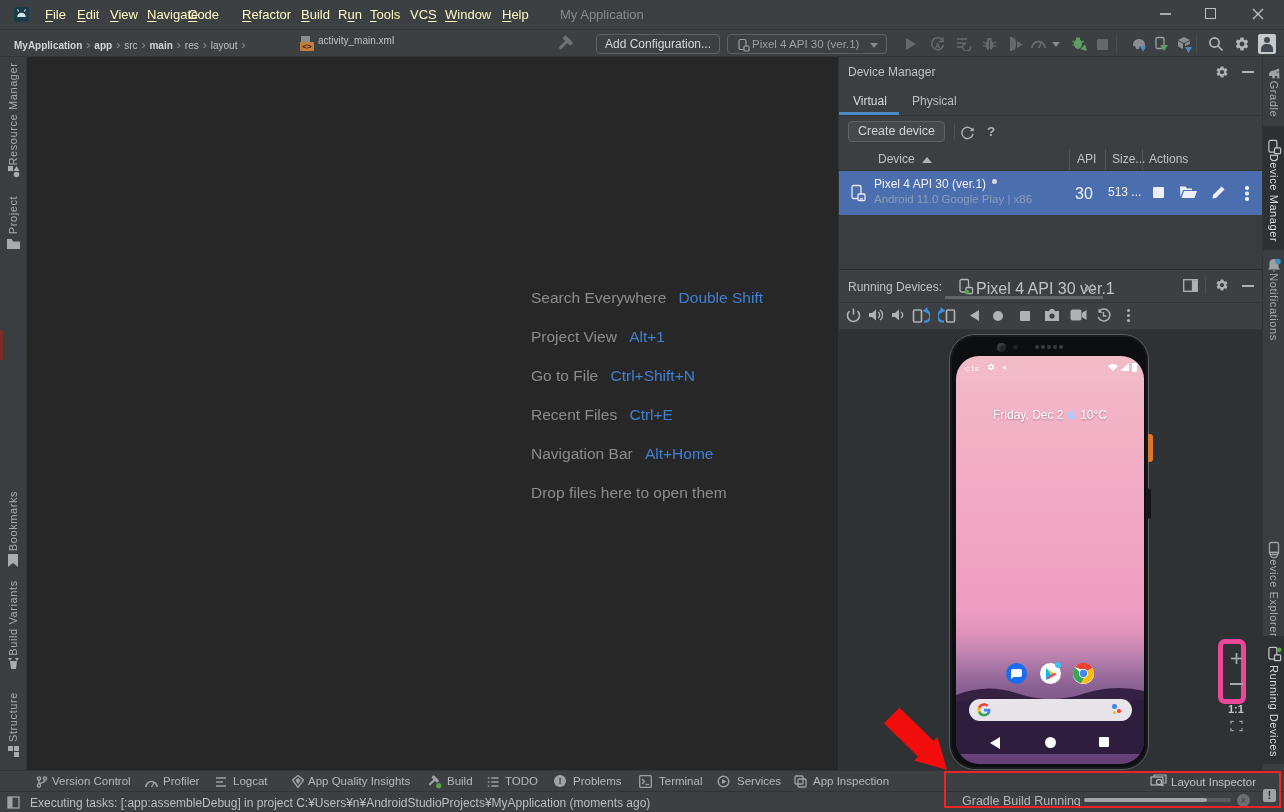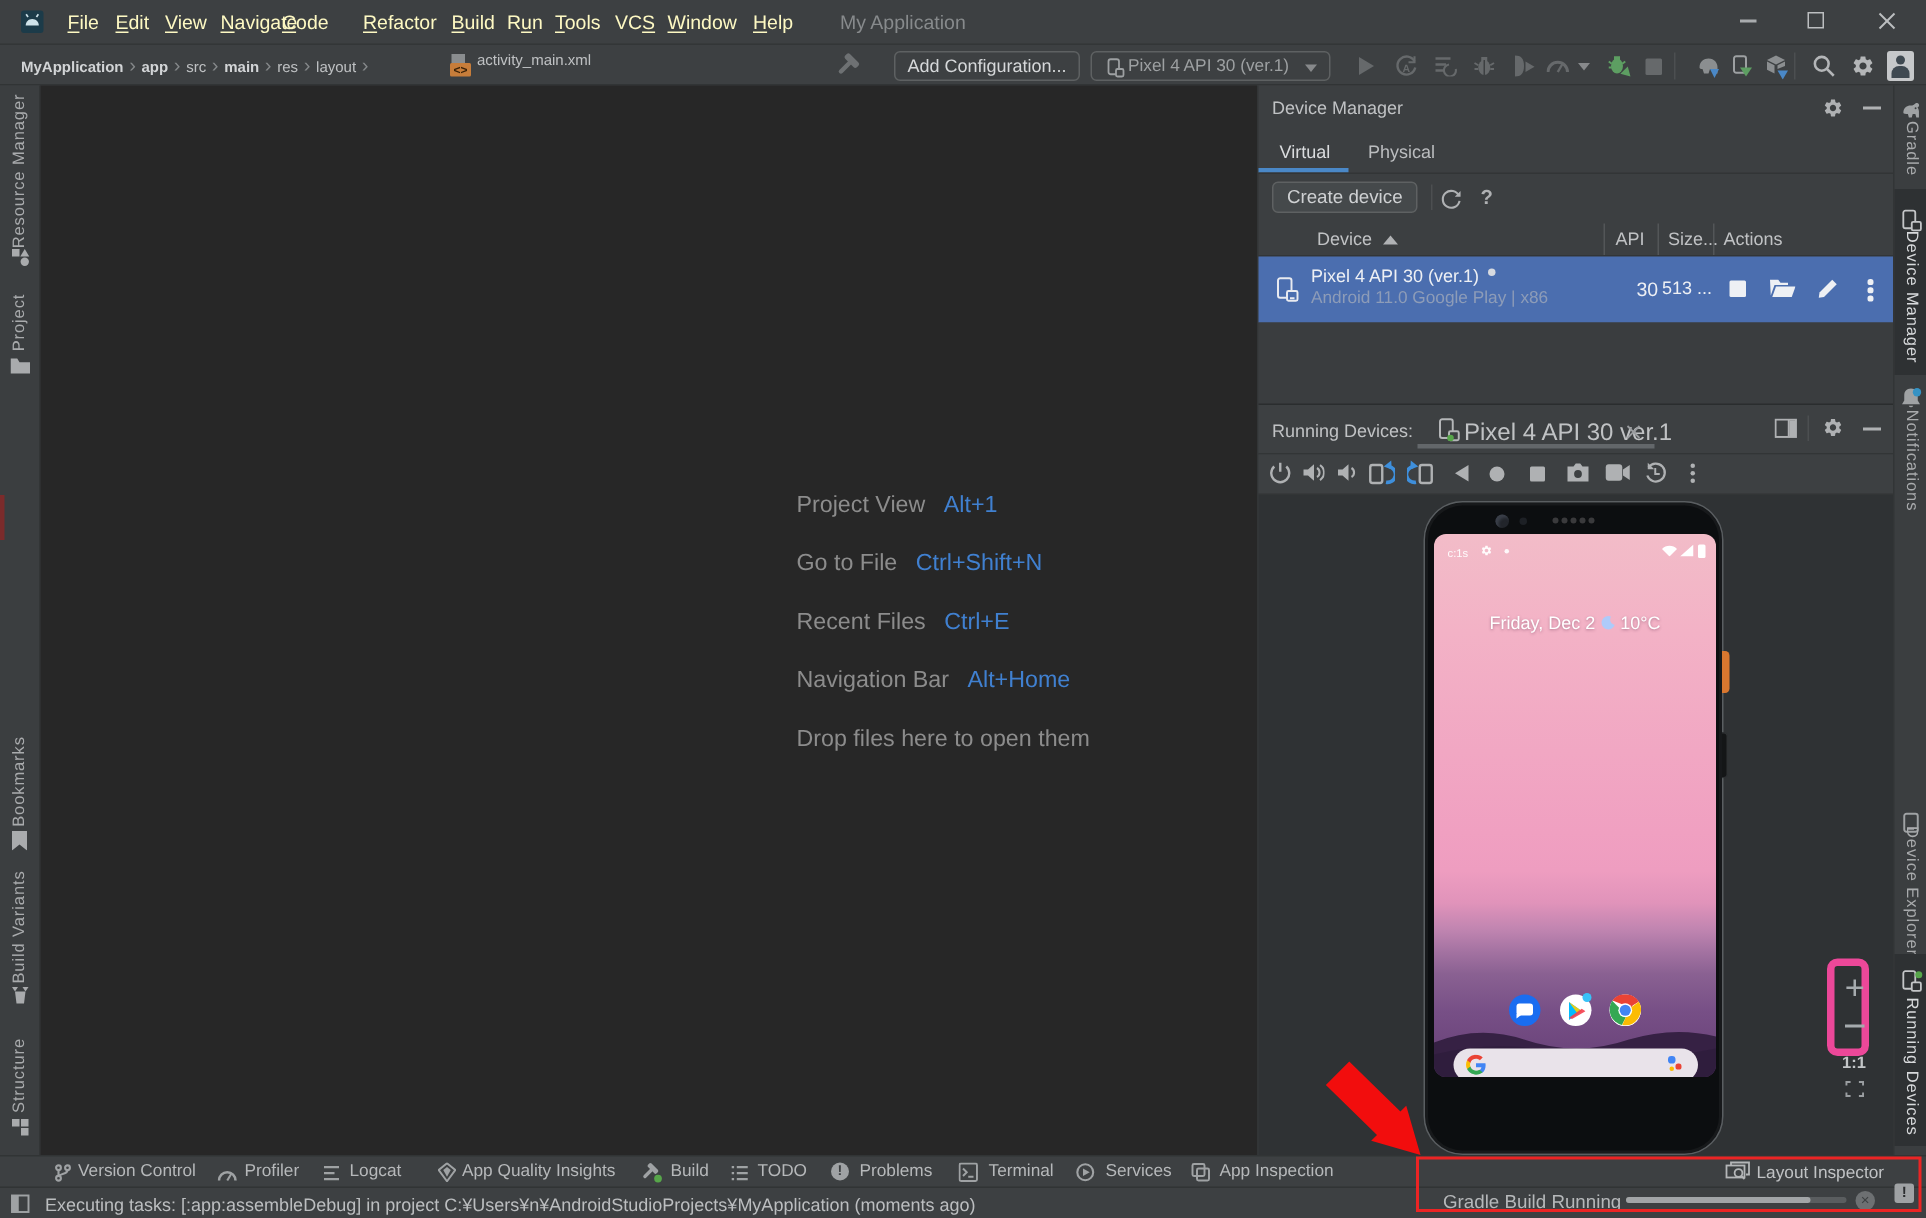--- a/index.html
+++ b/index.html
@@ -217,20 +217,21 @@
       <g fill="#a9abad">
         <rect x="1" y="1" width="5" height="5"></rect>
         <rect x="7" y="7" width="5" height="5"></rect>
         <rect x="7" y="0" width="5" height="5" opacity="0"></rect>
         <rect x="1" y="7" width="5" height="5" opacity="0"></rect>
         <rect x="7" y="1" width="5" height="5"></rect>
       </g>
     </svg>
 </div>
 <div class="abs" id="editor">
+  <div class="shortcut-line" style="top:232px;">Search Everywhere <b>Double Shift</b></div>
   <div class="shortcut-line" style="top:271px;">Project View <b>Alt+1</b></div>
   <div class="shortcut-line" style="top:310px;">Go to File <b>Ctrl+Shift+N</b></div>
   <div class="shortcut-line" style="top:349px;">Recent Files <b>Ctrl+E</b></div>
   <div class="shortcut-line" style="top:388px;">Navigation Bar <b>Alt+Home</b></div>
   <div class="shortcut-line" style="top:427px;">Drop files here to open them</div>
 </div>
 <div class="abs" id="rightpanel">
 
   <div class="abs" style="left:9px;top:8px;font-size:12px;color:#c0c2c4;">Device Manager</div>
   <svg class="abs" style="left:376px;top:8px;" width="14" height="14" viewBox="0 0 24 24">
@@ -267,21 +268,21 @@
     <svg class="abs" style="left:11px;top:13px;" width="17" height="18" viewBox="0 0 17 18">
         <g fill="none" stroke="#e8eaf0" stroke-width="1.3">
           <rect x="2" y="1.5" width="9" height="13" rx="1.5"></rect>
           <rect x="8" y="10" width="7" height="6.5" rx="1" fill="#4b6eaf"></rect>
           <line x1="10" y1="14.8" x2="13" y2="14.8"></line>
         </g>
       </svg>
     <div class="abs" style="left:35px;top:6px;font-size:12px;color:#eef0f4;white-space:nowrap;">Pixel 4 API 30 (ver.1)</div>
     <div class="abs" style="left:153px;top:8px;width:5px;height:5px;border-radius:50%;background:#d7dae0;"></div>
     <div class="abs" style="left:35px;top:22px;font-size:11.5px;color:#8d9cb8;white-space:nowrap;">Android 11.0 Google Play | x86</div>
-    <div class="abs" style="left:252px;top:14px;font-size:13px;color:#eef0f4;">30</div>
+    <div class="abs" style="left:236px;top:14px;font-size:16px;color:#eef0f4;">30</div>
     <div class="abs" style="left:269px;top:14px;font-size:12px;color:#eef0f4;">513 ...</div>
     <div class="abs" style="left:314px;top:16px;width:11px;height:11px;background:#eef0f4;border-radius:1px;"></div>
     <svg class="abs" style="left:341px;top:14px;" width="17" height="14" viewBox="0 0 17 14">
         <g fill="#eef0f4">
           <path d="M0 1.5 L5.5 1.5 L7 3.5 L12 3.5 L12 5 L3 5 L0.5 12 Z"></path>
           <path d="M4 6 L17 6 L14.5 13 L1.5 13 Z"></path>
         </g>
       </svg>
     <svg class="abs" style="left:373px;top:14px;" width="14" height="14" viewBox="0 0 14 14">
         <g fill="#eef0f4">
@@ -369,21 +370,21 @@
   <div class="abs" style="left:288px;top:252px;width:3px;height:3px;border-radius:50%;background:#afb1b3;box-shadow:0 5px 0 #afb1b3, 0 10px 0 #afb1b3;"></div>
   <div class="abs" style="left:0;top:272px;width:424px;height:1px;background:#323536;"></div>
 
   <div class="abs" style="left:0;top:273px;width:424px;height:440px;background:#2f3234;"></div>
 
   <div class="abs" id="phone" style="left:110px;top:277px;width:200px;height:436px;background:#0c0e10;border:1.5px solid #5a5e61;border-radius:26px;box-shadow:inset 0 0 0 2px #17191b;">
     <div class="abs" style="left:47px;top:8px;width:9px;height:9px;border-radius:50%;background:#22252b;box-shadow:inset 2px 2px 2px #3a3f49;"></div>
     <div class="abs" style="left:63px;top:10px;width:5px;height:5px;border-radius:50%;background:#1d2025;"></div>
     <div class="abs" style="left:85px;top:10px;width:4px;height:4px;border-radius:50%;background:#3a3a3c;box-shadow:6px 0 0 #3a3a3c, 12px 0 0 #3a3a3c, 18px 0 0 #3a3a3c, 24px 0 0 #3a3a3c;"></div>
 
-    <div class="abs" id="screen" style="left:6px;top:21px;width:188px;height:362px;border-radius:8px;overflow:hidden;background:linear-gradient(180deg,#f2bcc8 0%,#f3b2c6 18%,#f1a7c3 40%,#f0a0c1 55%,#ee9dc0 62%,#e093ba 68%,#bf84b0 73%,#a372a1 77%,#8a6192 81%,#774f86 88%,#653f75 100%);">
+    <div class="abs" id="screen" style="left:6px;top:21px;width:188px;height:408px;border-radius:23px;overflow:hidden;background:linear-gradient(180deg,#f2bcc8 0%,#f3b2c6 18%,#f1a7c3 40%,#f0a0c1 55%,#ee9dc0 62%,#e093ba 68%,#bf84b0 73%,#a372a1 77%,#8a6192 81%,#774f86 88%,#653f75 100%);">
 
       <div class="abs" style="left:9px;top:8px;font-size:7.5px;color:#fff;opacity:.95;">c:1s</div>
       <svg class="abs" style="left:31px;top:7px;opacity:.95;" width="8" height="8" viewBox="0 0 24 24">
           <path fill="#fff" d="M19.14 12.94c.04-.3.06-.61.06-.94 0-.32-.02-.64-.07-.94l2.03-1.58c.18-.14.23-.41.12-.61l-1.92-3.32c-.12-.22-.37-.29-.59-.22l-2.39.96c-.5-.38-1.03-.7-1.62-.94l-.36-2.54c-.04-.24-.24-.41-.48-.41h-3.84c-.24 0-.43.17-.47.41l-.36 2.54c-.59.24-1.13.57-1.62.94l-2.39-.96c-.22-.08-.47 0-.59.22L2.74 8.87c-.12.21-.08.47.12.61l2.03 1.58c-.05.3-.09.63-.09.94s.02.64.07.94l-2.03 1.58c-.18.14-.23.41-.12.61l1.92 3.32c.12.22.37.29.59.22l2.39-.96c.5.38 1.03.7 1.62.94l.36 2.54c.05.24.24.41.48.41h3.84c.24 0 .44-.17.47-.41l.36-2.54c.59-.24 1.13-.56 1.62-.94l2.39.96c.22.08.47 0 .59-.22l1.92-3.32c.12-.22.07-.47-.12-.61l-2.01-1.58zM12 15.6c-1.98 0-3.6-1.62-3.6-3.6s1.62-3.6 3.6-3.6 3.6 1.62 3.6 3.6-1.62 3.6-3.6 3.6z"></path>
         </svg>
       <div class="abs" style="left:47px;top:10px;width:3px;height:3px;border-radius:50%;background:#fff;opacity:.9;"></div>
       <svg class="abs" style="left:152px;top:7px;" width="10" height="8" viewBox="0 0 10 8">
           <path d="M0 3 A 7 7 0 0 1 10 3 L5 8 Z" fill="#fff"></path>
         </svg>
       <svg class="abs" style="left:164px;top:7px;" width="9" height="8" viewBox="0 0 9 8">

